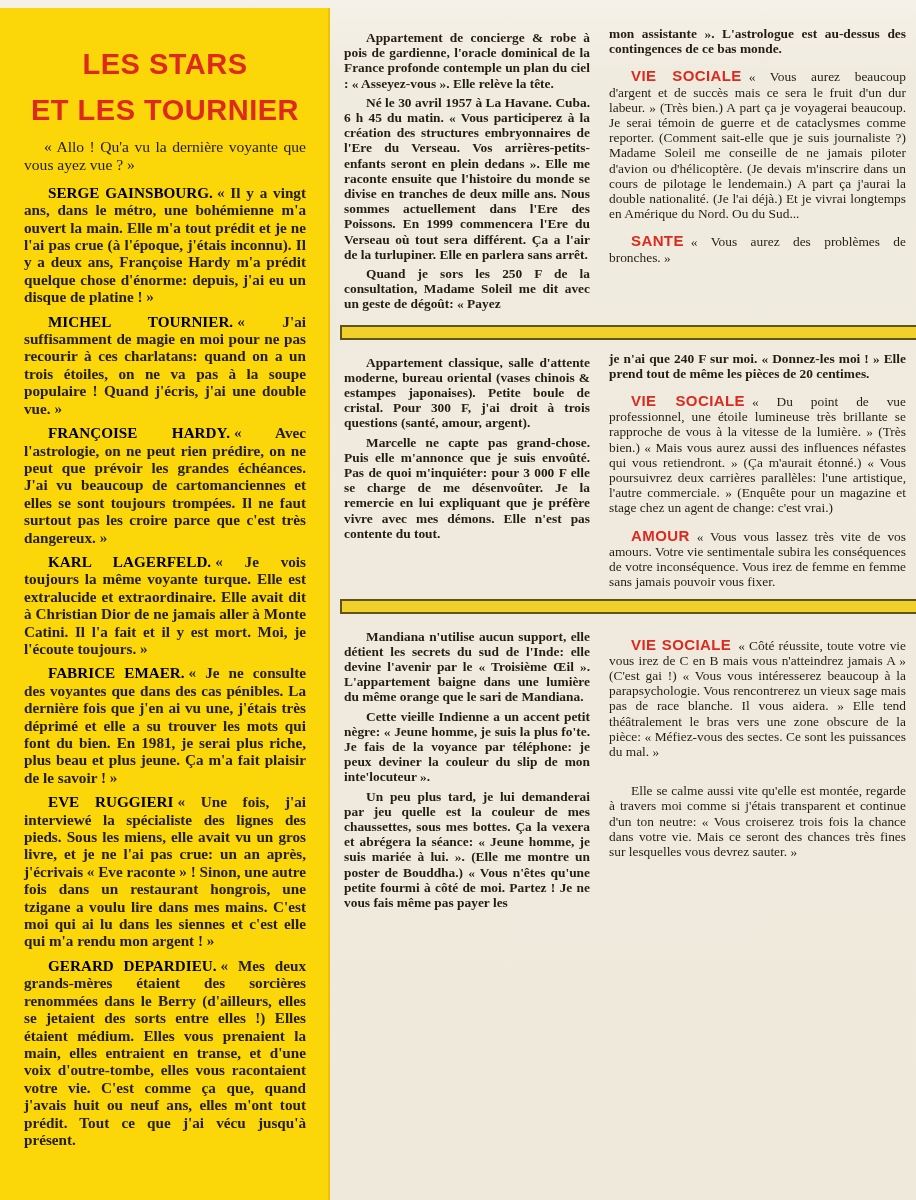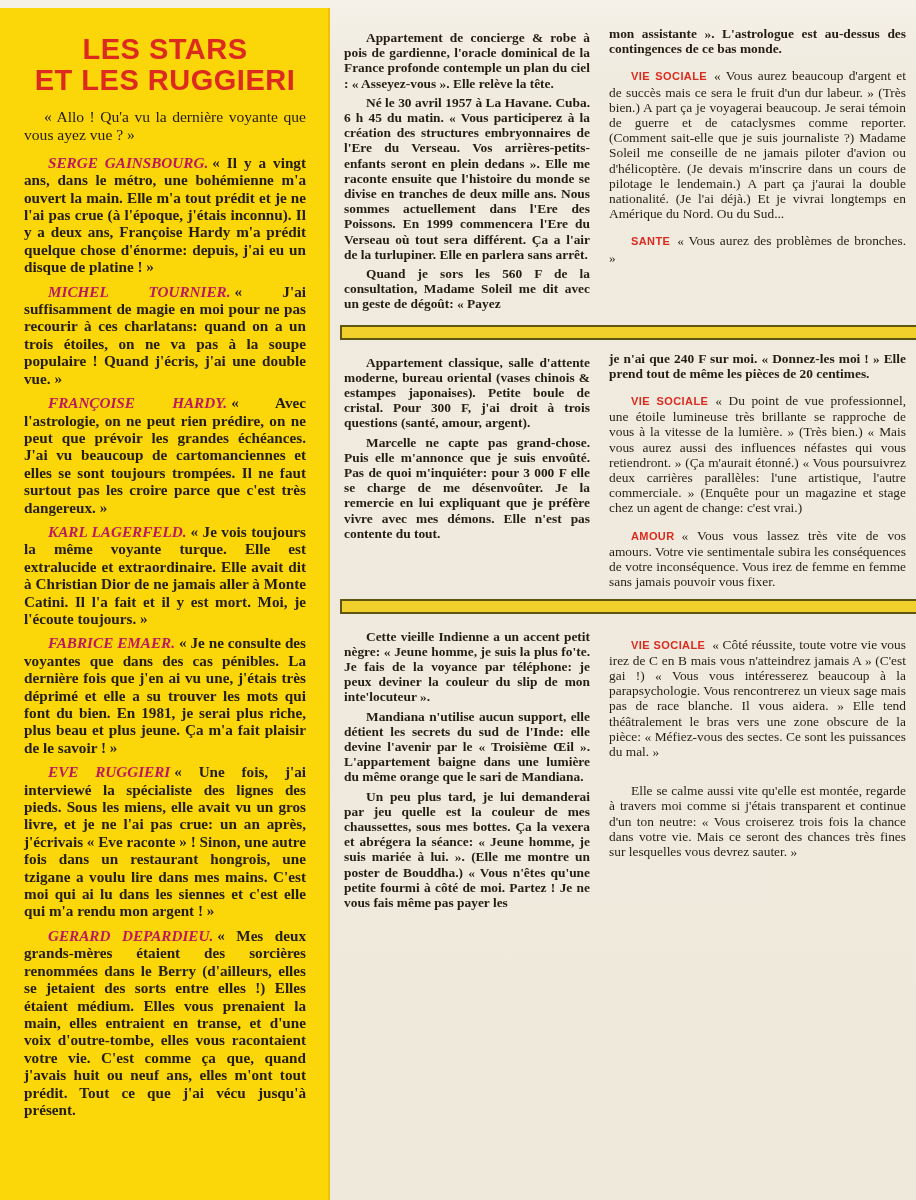--- a/index.html
+++ b/index.html
@@ -18,85 +18,85 @@
     border-right:2px solid #eec106;
     padding:26px 22px 0 24px;box-sizing:border-box;
     overflow:hidden;
   }
   .title{
     margin:0 0 12px 0;
     font-family:"Liberation Sans", sans-serif;
     font-weight:800;font-size:29px;line-height:1.07;
     letter-spacing:.5px;color:#dc2a1e;text-align:center;
   }
-  .title span{display:block;}
+  .title span{display:block;margin-top:15px;}
   .intro{
     margin:0 0 9px 0;font-weight:400;font-size:15.6px;line-height:1.18;
     text-align:justify;text-indent:20px;
   }
   .quote{
     margin:0 0 7px 0;font-weight:700;font-size:15.2px;line-height:17.4px;
     text-align:justify;text-indent:24px;
   }
-  .qname{color:#be185d;font-weight:700;margin-right:4px;font-style:italic;}
+  .qname{color:#000000;font-weight:700;margin-right:4px;}
 
   
   .main{
     margin-left:332px;padding:26px 10px 0 8px;
     font-size:13.4px;line-height:15.2px;
   }
   .sec{display:flex;gap:15px;}
   .colL{flex:0 0 254px;}
   .colR{flex:1;}
   .colL p{
     margin:4px;font-weight:700;text-align:justify;text-indent:22px;
   }
   .lead{margin:0 0 10px 0;font-weight:700;text-align:justify;text-indent:0;}
   .headed{margin:12px 0 0 0;font-weight:400;text-align:justify;text-indent:22px;}
   .plain{margin:0;font-weight:400;text-align:justify;text-indent:22px;}
   .hdr{
     font-family:"Liberation Sans", sans-serif;
-    font-weight:800;font-size:11px;letter-spacing:.4px;
+    font-weight:800;font-size:15px;letter-spacing:.4px;
     color:#dc2a1e;margin-right:7px;
   }
   .bar{
     height:15px;margin:9px -10px 11px 0;
     background:#f1d02b;
     border:2px solid #5f5513;border-right:none;
     box-sizing:border-box;
   }
 </style>
 </head>
 <body>
 
 <div class="page">
 
   <div class="left-col">
     <h1 class="title">
       <span>LES STARS</span>
-      <span>ET LES RUGGIERI</span>
+      <span>ET LES TOURNIER</span>
     </h1>
     <p class="intro">« Allo ! Qu'a vu la dernière voyante que vous ayez vue ? »</p>
 
     <p class="quote"><span class="qname">SERGE GAINSBOURG.</span><span>« Il y a vingt ans, dans le métro, une bohémienne m'a ouvert la main. Elle m'a tout prédit et je ne l'ai pas crue (à l'époque, j'étais inconnu). Il y a deux ans, Françoise Hardy m'a prédit quelque chose d'énorme: depuis, j'ai eu un disque de platine ! »</span></p>
     <p class="quote"><span class="qname">MICHEL TOURNIER.</span><span>« J'ai suffisamment de magie en moi pour ne pas recourir à ces charlatans: quand on a un trois étoiles, on ne va pas à la soupe populaire ! Quand j'écris, j'ai une double vue. »</span></p>
     <p class="quote"><span class="qname">FRANÇOISE HARDY.</span><span>« Avec l'astrologie, on ne peut rien prédire, on ne peut que prévoir les grandes échéances. J'ai vu beaucoup de cartomanciennes et elles se sont toujours trompées. Il ne faut surtout pas les croire parce que c'est très dangereux. »</span></p>
     <p class="quote"><span class="qname">KARL LAGERFELD.</span><span>« Je vois toujours la même voyante turque. Elle est extralucide et extraordinaire. Elle avait dit à Christian Dior de ne jamais aller à Monte Catini. Il l'a fait et il y est mort. Moi, je l'écoute toujours. »</span></p>
     <p class="quote"><span class="qname">FABRICE EMAER.</span><span>« Je ne consulte des voyantes que dans des cas pénibles. La dernière fois que j'en ai vu une, j'étais très déprimé et elle a su trouver les mots qui font du bien. En 1981, je serai plus riche, plus beau et plus jeune. Ça m'a fait plaisir de le savoir ! »</span></p>
     <p class="quote"><span class="qname">EVE RUGGIERI</span><span>« Une fois, j'ai interviewé la spécialiste des lignes des pieds. Sous les miens, elle avait vu un gros livre, et je ne l'ai pas crue: un an après, j'écrivais « Eve raconte » ! Sinon, une autre fois dans un restaurant hongrois, une tzigane a voulu lire dans mes mains. C'est moi qui ai lu dans les siennes et c'est elle qui m'a rendu mon argent ! »</span></p>
     <p class="quote"><span class="qname">GERARD DEPARDIEU.</span><span>« Mes deux grands-mères étaient des sorcières renommées dans le Berry (d'ailleurs, elles se jetaient des sorts entre elles !) Elles étaient médium. Elles vous prenaient la main, elles entraient en transe, et d'une voix d'outre-tombe, elles vous racontaient votre vie. C'est comme ça que, quand j'avais huit ou neuf ans, elles m'ont tout prédit. Tout ce que j'ai vécu jusqu'à présent.</span></p>
   </div>
 
   <div class="main">
 
     <section class="sec">
       <div class="colL">
         <p>Appartement de concierge &amp; robe à pois de gardienne, l'oracle dominical de la France profonde contemple un plan du ciel : « Asseyez-vous ». Elle relève la tête.</p>
         <p>Né le 30 avril 1957 à La Havane. Cuba. 6 h 45 du matin. « Vous participerez à la création des structures embryonnaires de l'Ere du Verseau. Vos arrières-petits-enfants seront en plein dedans ». Elle me raconte ensuite que l'histoire du monde se divise en tranches de deux mille ans. Nous sommes actuellement dans l'Ere des Poissons. En 1999 commencera l'Ere du Verseau où tout sera différent. Ça a l'air de la turlupiner. Elle en parlera sans arrêt.</p>
-        <p>Quand je sors les 560 F de la consultation, Madame Soleil me dit avec un geste de dégoût: « Payez</p>
+        <p>Quand je sors les 250 F de la consultation, Madame Soleil me dit avec un geste de dégoût: « Payez</p>
       </div>
       <div class="colR">
         <p class="lead">mon assistante ». L'astrologue est au-dessus des contingences de ce bas monde.</p>
         <p class="headed"><span class="hdr">VIE SOCIALE</span><span>« Vous aurez beaucoup d'argent et de succès mais ce sera le fruit d'un dur labeur. » (Très bien.) A part ça je voyagerai beaucoup. Je serai témoin de guerre et de cataclysmes comme reporter. (Comment sait-elle que je suis journaliste ?) Madame Soleil me conseille de ne jamais piloter d'avion ou d'hélicoptère. (Je devais m'inscrire dans un cours de pilotage le lendemain.) A part ça j'aurai la double nationalité. (Je l'ai déjà.) Et je vivrai longtemps en Amérique du Nord. Ou du Sud...</span></p>
         <p class="headed"><span class="hdr">SANTE</span><span>« Vous aurez des problèmes de bronches. »</span></p>
       </div>
     </section>
 
     <div class="bar"></div>
 
@@ -109,22 +109,22 @@
         <p class="lead">je n'ai que 240 F sur moi. « Donnez-les moi ! » Elle prend tout de même les pièces de 20 centimes.</p>
         <p class="headed"><span class="hdr">VIE SOCIALE</span><span>« Du point de vue professionnel, une étoile lumineuse très brillante se rapproche de vous à la vitesse de la lumière. » (Très bien.) « Mais vous aurez aussi des influences néfastes qui vous retiendront. » (Ça m'aurait étonné.) « Vous poursuivrez deux carrières parallèles: l'une artistique, l'autre commerciale. » (Enquête pour un magazine et stage chez un agent de change: c'est vrai.)</span></p>
         <p class="headed"><span class="hdr">AMOUR</span><span>« Vous vous lassez très vite de vos amours. Votre vie sentimentale subira les conséquences de votre inconséquence. Vous irez de femme en femme sans jamais pouvoir vous fixer.</span></p>
       </div>
     </section>
 
     <div class="bar"></div>
 
     <section class="sec">
       <div class="colL">
+        <p>Mandiana n'utilise aucun support, elle détient les secrets du sud de l'Inde: elle devine l'avenir par le « Troisième Œil ». L'appartement baigne dans une lumière du même orange que le sari de Mandiana.</p>
         <p>Cette vieille Indienne a un accent petit nègre: « Jeune homme, je suis la plus fo'te. Je fais de la voyance par téléphone: je peux deviner la couleur du slip de mon inte'locuteur ».</p>
-        <p>Mandiana n'utilise aucun support, elle détient les secrets du sud de l'Inde: elle devine l'avenir par le « Troisième Œil ». L'appartement baigne dans une lumière du même orange que le sari de Mandiana.</p>
         <p>Un peu plus tard, je lui demanderai par jeu quelle est la couleur de mes chaussettes, sous mes bottes. Ça la vexera et abrégera la séance: « Jeune homme, je suis mariée à lui. ». (Elle me montre un poster de Bouddha.) « Vous n'êtes qu'une petite fourmi à côté de moi. Partez ! Je ne vous fais même pas payer les</p>
       </div>
       <div class="colR">
         <p class="headed"><span class="hdr">VIE SOCIALE</span><span>« Côté réussite, toute votre vie vous irez de C en B mais vous n'atteindrez jamais A » (C'est gai !) « Vous vous intéresserez beaucoup à la parapsychologie. Vous rencontrerez un vieux sage mais pas de race blanche. Il vous aidera. » Elle tend théâtralement le bras vers une zone obscure de la pièce: « Méfiez-vous des sectes. Ce sont les puissances du mal. »</span></p>
         <p class="plain" style="margin-top:24px;">Elle se calme aussi vite qu'elle est montée, regarde à travers moi comme si j'étais transparent et continue d'un ton neutre: « Vous croiserez trois fois la chance dans votre vie. Mais ce seront des chances très fines sur lesquelles vous devrez sauter. »</p>
       </div>
     </section>
 
   </div>
 </div>

